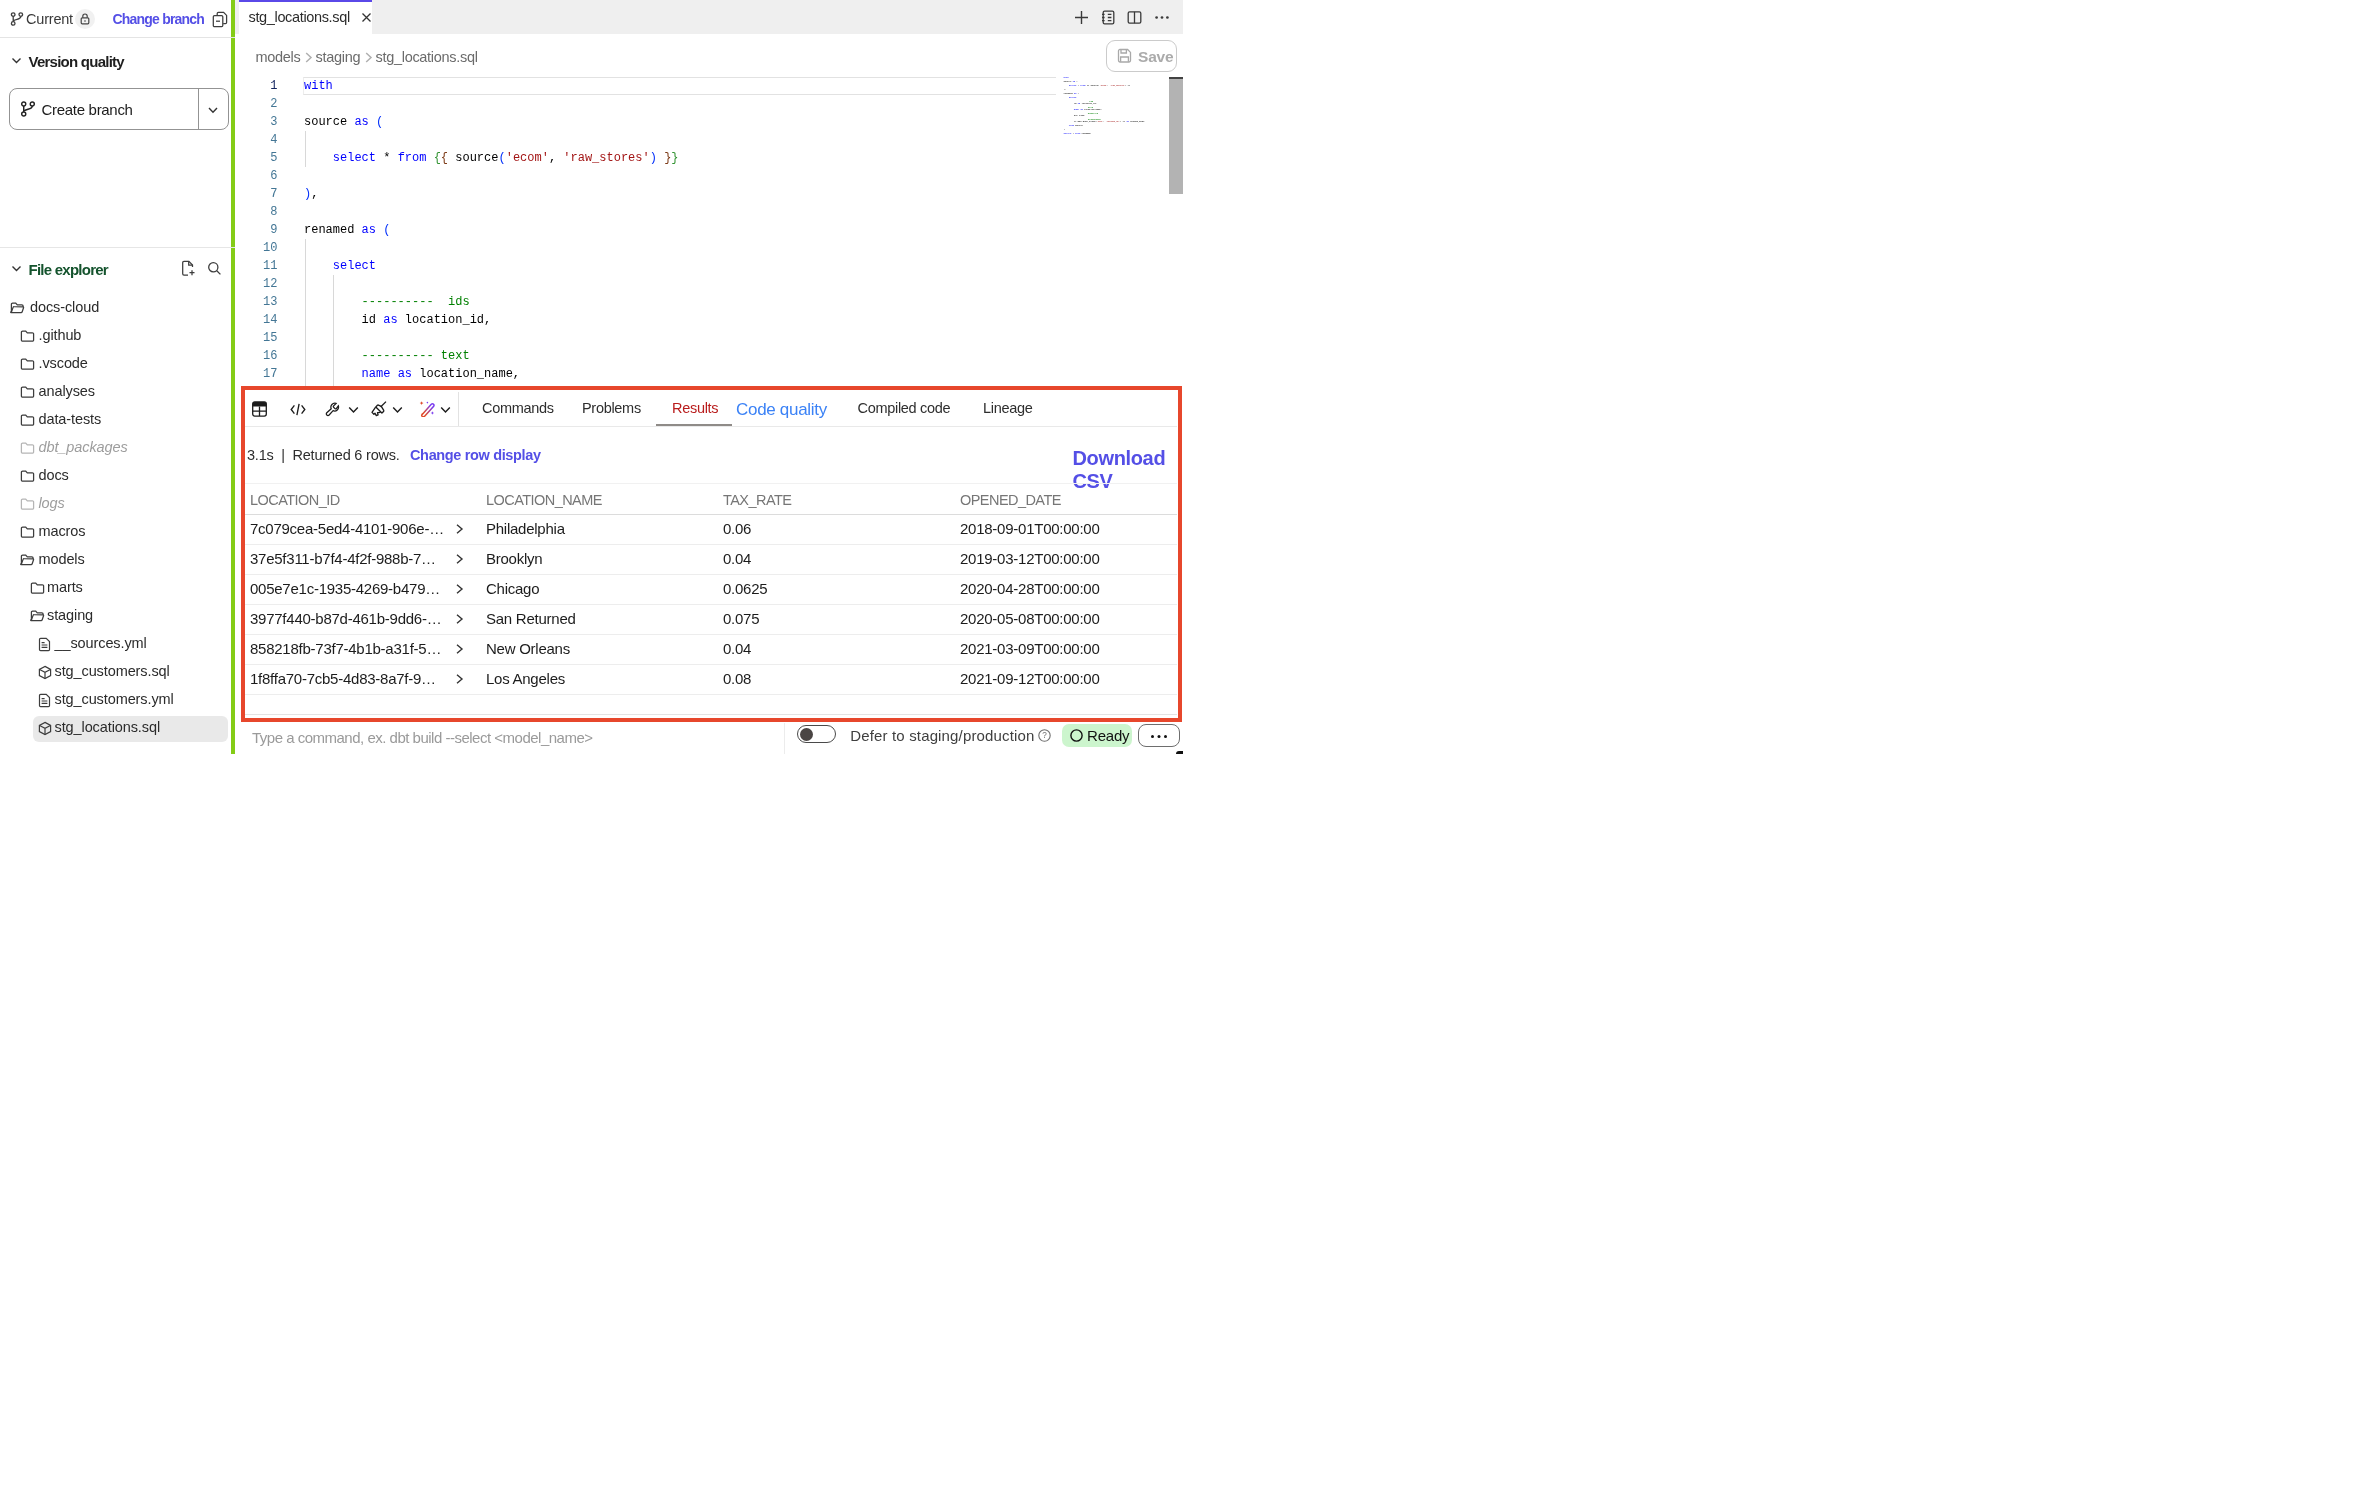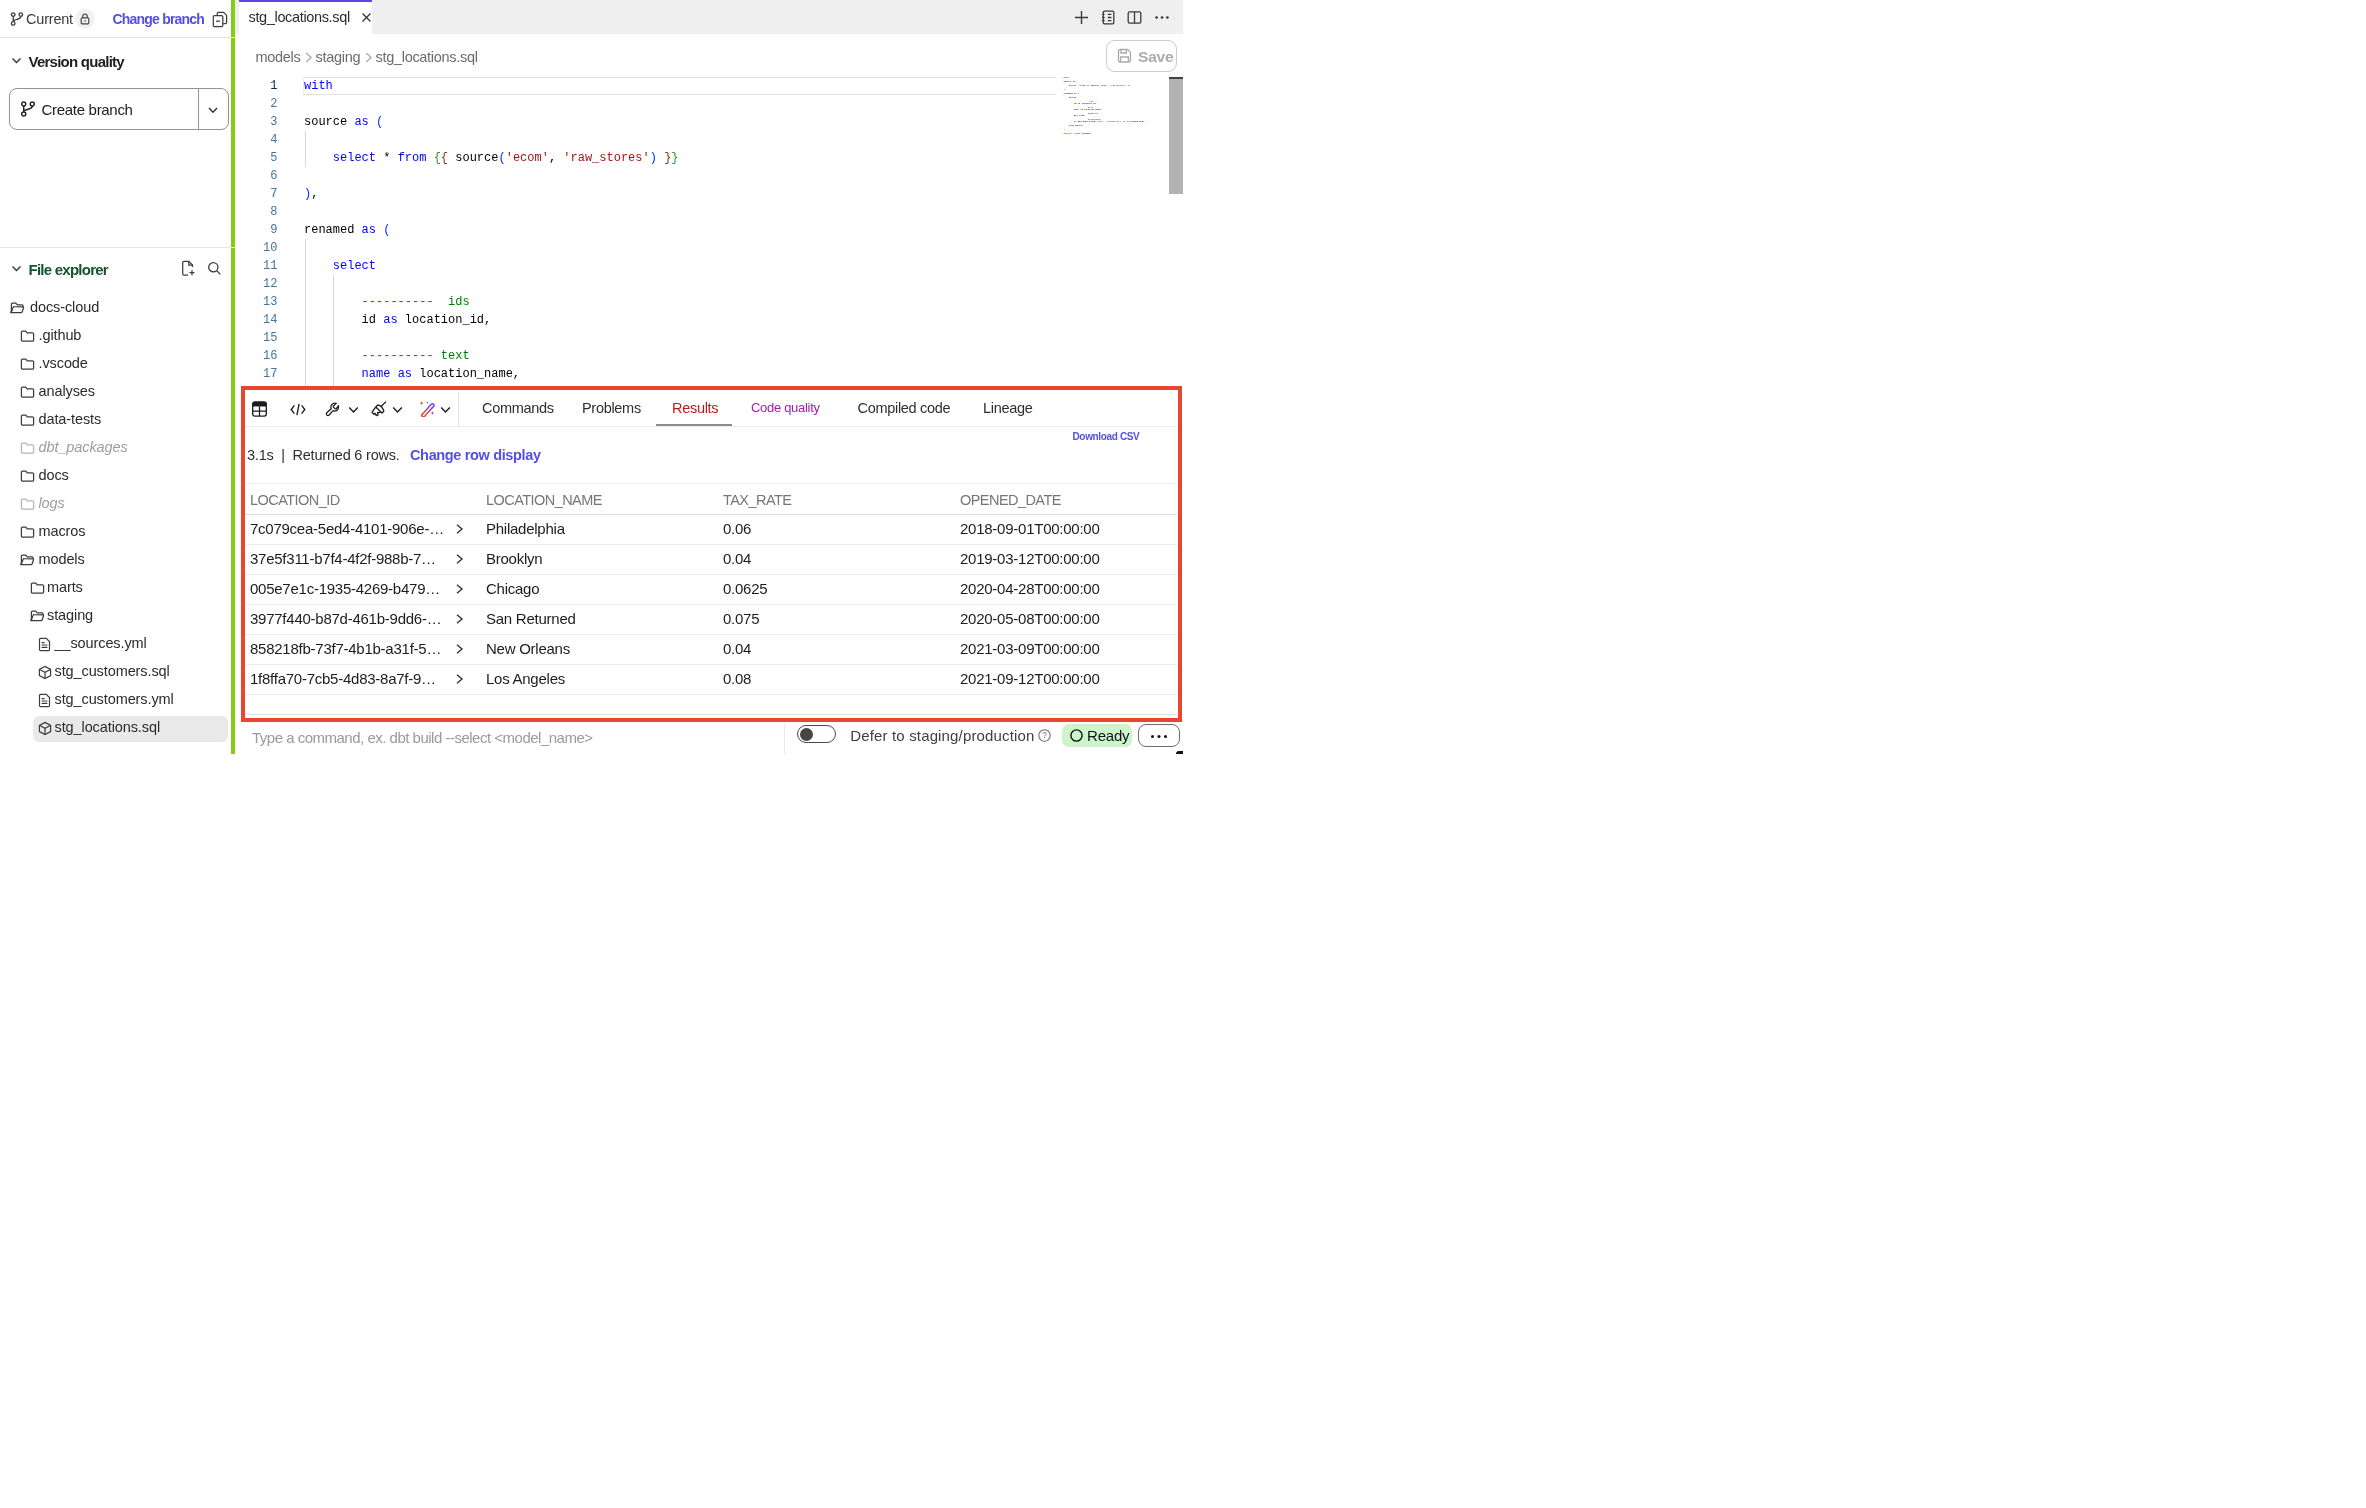--- a/index.html
+++ b/index.html
@@ -418,29 +418,29 @@
         <circle cx="8.4" cy="2.6" r="0.8" fill="#7a3bf0"></circle>
       </svg>
       <svg class="abs" style="left:204.5px;top:19px" width="11" height="8" viewBox="0 0 11 8">
           <path fill="none" stroke="#1c1c1c" stroke-width="1.4" d="M1.2 1.4 L5.5 6 L9.8 1.4"></path>
         </svg>
       <div class="abs" style="left:222.5px;top:5px;width:1px;height:35px;background:#e2e2e2;"></div>
 
       <div class="abs" style="left:247px;top:13.5px;font-size:14.5px;letter-spacing:-0.3px;color:#2e2e2e;">Commands</div>
       <div class="abs" style="left:347px;top:13.5px;font-size:14.5px;letter-spacing:-0.3px;color:#2e2e2e;">Problems</div>
       <div class="abs" style="left:437px;top:13.5px;font-size:14.5px;letter-spacing:-0.3px;color:#b91c1c;">Results</div>
-      <div class="abs" style="left:516px;top:13.5px;font-size:13px;letter-spacing:-0.3px;color:#a21caf;">Code quality</div>
+      <div class="abs" style="left:501px;top:13.5px;font-size:17px;letter-spacing:-0.3px;color:#3b82f6;">Code quality</div>
       <div class="abs" style="left:622.5px;top:13.5px;font-size:14.5px;letter-spacing:-0.3px;color:#2e2e2e;">Compiled code</div>
       <div class="abs" style="left:748px;top:13.5px;font-size:14.5px;letter-spacing:-0.3px;color:#2e2e2e;">Lineage</div>
       <div class="abs" style="left:420.8px;top:37.1px;width:76.7px;height:2.8px;background:#8f8b88;"></div>
       <div class="abs" style="left:10px;top:39.5px;width:932px;height:1px;background:#e9e9e9;"></div>
 
       <div class="abs" style="left:12px;top:60px;font-size:14.5px;letter-spacing:-0.2px;color:#2e2e2e;">3.1s&nbsp; |&nbsp; Returned 6 rows.</div>
       <div class="abs purple" style="left:175px;top:60px;font-size:14.5px;font-weight:600;letter-spacing:-0.35px;">Change row display</div>
-      <div class="abs purple" style="left:837.5px;top:44px;font-size:10px;font-weight:600;letter-spacing:-0.35px;">Download CSV</div>
+      <div class="abs purple" style="left:837.5px;top:60px;font-size:20px;font-weight:600;letter-spacing:-0.35px;">Download CSV</div>
       <div class="abs" style="left:10px;top:96px;width:932px;height:1px;background:#f1f1f1;"></div>
 
       <div class="abs" style="left:15px;top:105.5px;font-size:14.5px;letter-spacing:-0.55px;color:#767676;">LOCATION_ID</div>
       <div class="abs" style="left:251px;top:105.5px;font-size:14.5px;letter-spacing:-0.55px;color:#767676;">LOCATION_NAME</div>
       <div class="abs" style="left:488px;top:105.5px;font-size:14.5px;letter-spacing:-0.55px;color:#767676;">TAX_RATE</div>
       <div class="abs" style="left:725px;top:105.5px;font-size:14.5px;letter-spacing:-0.55px;color:#767676;">OPENED_DATE</div>
       <div class="abs" style="left:10px;top:127.5px;width:932px;height:1px;background:#dcdcdc;"></div>
 
       <style>
         .cell { position:absolute; font-size:15px; color:#1c1c1c; letter-spacing:-0.25px; }

